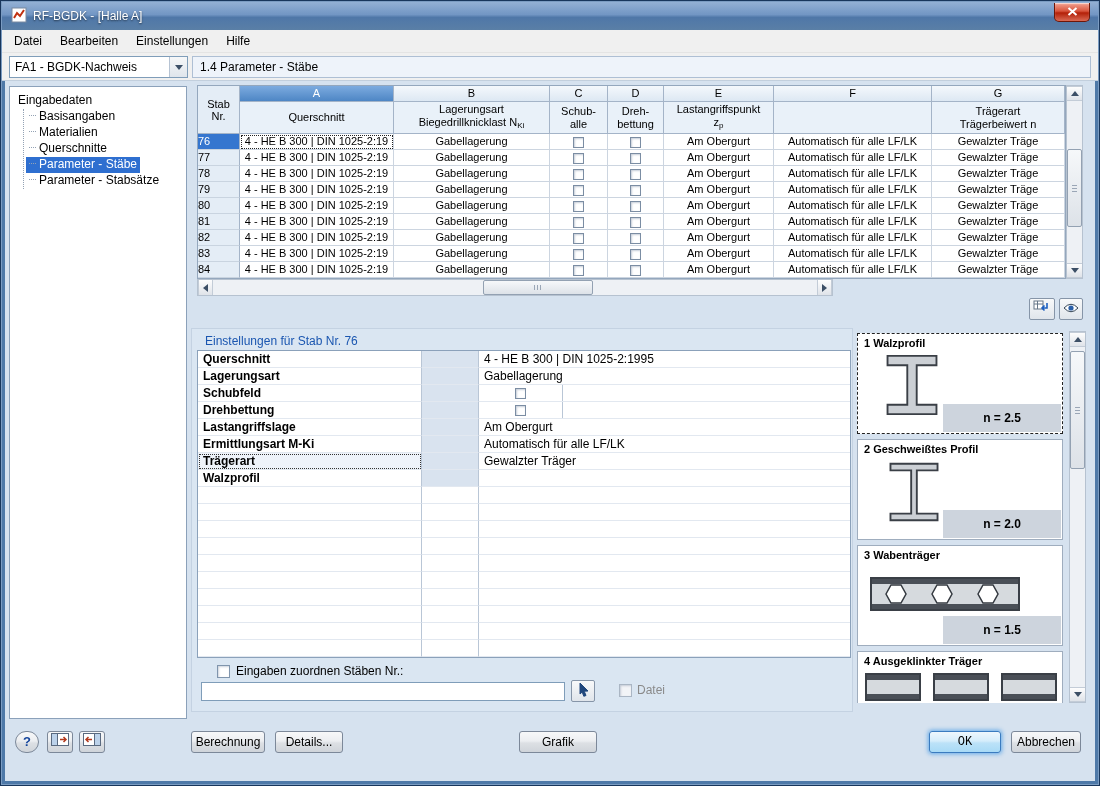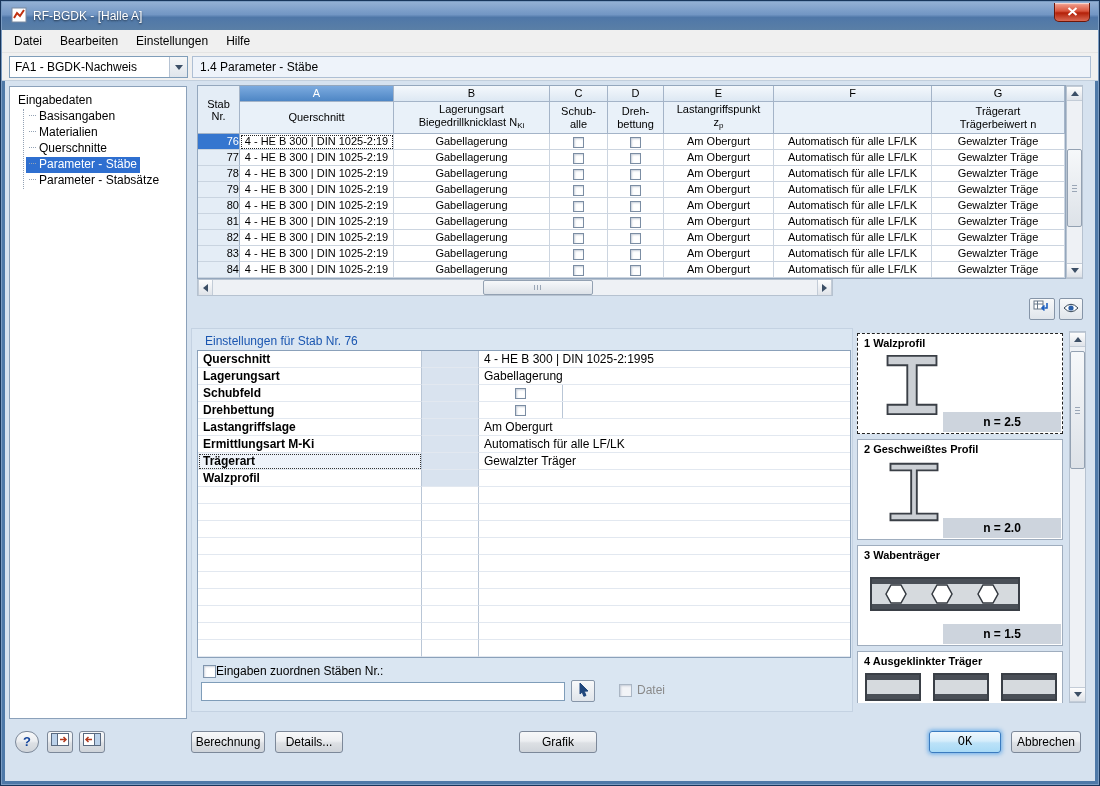--- a/index.html
+++ b/index.html
@@ -30,21 +30,21 @@
   .tree-item{display:block;width:max-content;height:16px;line-height:15px;padding:0 3px;white-space:nowrap;}
   .tree-item::before{content:"";display:inline-block;width:7px;height:3px;border-top:1px dotted #93a2b4;vertical-align:middle;margin-right:3px;}
   .tree-item.selected{background:#2e6fd0;color:#fff;}
 
   
   #grid{position:absolute;left:196px;top:84px;display:grid;grid-template-columns:42px 154px 156px 58px 56px 110px 158px 133px;grid-template-rows:16px 32px repeat(9,16px);background:#fff;border:1px solid #94a7bd;}
   .h-corner{background:#e4edf6;border-right:1px solid #a4b4c8;border-bottom:1px solid #a4b4c8;display:flex;flex-direction:column;align-items:center;justify-content:center;font-size:11px;line-height:12px;}
   .h-letter{background:linear-gradient(#f4f8fc,#dde8f3);border-right:1px solid #a4b4c8;border-bottom:1px solid #a4b4c8;text-align:center;line-height:15px;font-size:11px;}
   .h-letter.sel{background:linear-gradient(#7cabdf,#4e86c5);color:#fff;}
   .h-col{background:#e9f1f9;border-right:1px solid #a4b4c8;border-bottom:1px solid #a4b4c8;display:flex;flex-direction:column;align-items:center;justify-content:center;font-size:11px;line-height:13px;text-align:center;overflow:hidden;}
-  .rh{background:#e4edf6;border-right:1px solid #a4b4c8;border-bottom:1px solid #c9d4e0;text-align:right;line-height:15px;font-size:11px;}
+  .rh{background:#e4edf6;border-right:1px solid #a4b4c8;border-bottom:1px solid #c9d4e0;text-align:left;line-height:15px;font-size:11px;}
   .rh.sel{background:#3576cf;color:#fff;}
   .cell{background:#fff;border-right:1px solid #ccd5e0;border-bottom:1px solid #ccd5e0;font-size:11px;line-height:15px;text-align:center;overflow:hidden;white-space:nowrap;}
   .cell.focus{outline:1px dotted #222;outline-offset:-2px;}
   .cb{display:inline-block;width:11px;height:11px;border:1px solid #7b8da3;background:#fff;vertical-align:middle;margin-top:1px;box-shadow:inset 1px 1px 2px rgba(90,110,140,.35);}
 
   
   .hsb{position:absolute;left:196px;top:278px;width:636px;height:17px;background:#eef1f5;border:1px solid #b6c2d0;display:flex;}
   .vsb{position:absolute;width:17px;background:#eef1f5;border:1px solid #b6c2d0;display:flex;flex-direction:column;}
   .sb-btn{flex:0 0 15px;background:linear-gradient(#fdfdfd,#dfe3e9);display:flex;align-items:center;justify-content:center;}
   .hsb .sb-btn{border-left:1px solid #c3ccd7;border-right:1px solid #c3ccd7;height:100%;}
@@ -69,38 +69,38 @@
   .settings-title{position:absolute;left:204px;top:333px;color:#1a56b0;}
   #pgrid{position:absolute;left:196px;top:349px;display:grid;grid-template-columns:224px 57px 371px;grid-auto-rows:17px;background:#fff;border:1px solid #8ba1ba;}
   .p-label{border-right:1px solid #b9c6d6;border-bottom:1px solid #e2e8f0;font-weight:bold;padding-left:5px;line-height:16px;background:#fff;overflow:hidden;white-space:nowrap;font-size:12px;}
   .p-label.focus{outline:1px dotted #333;outline-offset:-2px;background:#eef3fa;}
   .p-mid{border-right:1px solid #b9c6d6;border-bottom:1px solid #e2e8f0;background:#d9e3ef;}
   .p-mid.empty{background:#fff;}
   .p-val{border-bottom:1px solid #e2e8f0;line-height:16px;padding-left:5px;overflow:hidden;white-space:nowrap;display:flex;align-items:center;}
   .p-val.check{padding:0;}
   .p-sub{width:84px;height:100%;border-right:1px solid #b9c6d6;display:flex;align-items:center;justify-content:center;}
 
-  .assign-row{position:absolute;left:202px;top:663px;display:flex;align-items:center;gap:0;}
+  .assign-row{position:absolute;left:216px;top:663px;display:flex;align-items:center;gap:6px;}
   .cb13{display:inline-block;width:13px;height:13px;border:1px solid #8095ad;background:#fff;box-shadow:inset 1px 1px 2px rgba(90,110,140,.3);}
   .cb13.disabled{border-color:#aab6c4;background:#f2f4f7;}
   .assign-input{position:absolute;left:200px;top:681px;width:364px;height:19px;border:1px solid #7f9db9;background:#fff;font:12px "Liberation Sans",sans-serif;padding:0 4px;}
   .pick-btn{left:570px;top:679px;width:24px;}
   .alle{position:absolute;left:618px;top:682px;display:flex;align-items:center;gap:5px;color:#8a8a8a;}
 
   
   .gallery{position:absolute;left:856px;top:330px;width:208px;height:372px;overflow:hidden;padding-left:40px;}
   .g-item{position:absolute;left:0;width:206px;height:101px;background:#fff;border:1px solid #9fadbe;}
   .g-item.selected{border:1px dashed #222;}
   .g-label{position:absolute;left:6px;top:3px;font-weight:bold;font-size:11px;white-space:nowrap;}
   .g-art{position:absolute;}
   .g-art.rolled-i-beam{left:22px;top:19px;}
   .g-art.welded-i-beam{left:24px;top:20px;}
   .g-art.castellated-beam{left:12px;top:26px;}
   .g-art.notched-beam{left:7px;top:19px;}
-  .g-n{position:absolute;right:1px;bottom:1px;width:118px;height:20px;background:#cdd4dd;font-weight:bold;display:flex;align-items:center;justify-content:center;font-size:12px;}
+  .g-n{position:absolute;right:1px;bottom:1px;width:118px;height:28px;background:#cdd4dd;font-weight:bold;display:flex;align-items:center;justify-content:center;font-size:12px;}
 
   
   .btn{position:absolute;top:730px;height:22px;background:linear-gradient(#f7f8f9,#eceef1 45%,#dde0e4 55%,#cfd4da);border:1px solid #7c8899;border-radius:3px;text-align:center;line-height:20px;font-size:12px;cursor:default;display:flex;align-items:center;justify-content:center;}
   .btn.default{border:1px solid #3a7bbf;box-shadow:0 0 4px 1px rgba(80,160,230,.85);background:linear-gradient(#eef7fd,#d5edfb 45%,#bce2f8 55%,#a8daf6);font-family:Liberation Mono, monospace;}
   .help-q{color:#15459c;font-weight:bold;font-size:13px;}
 </style>
 </head>
 <body>
 
 <div class="window">

